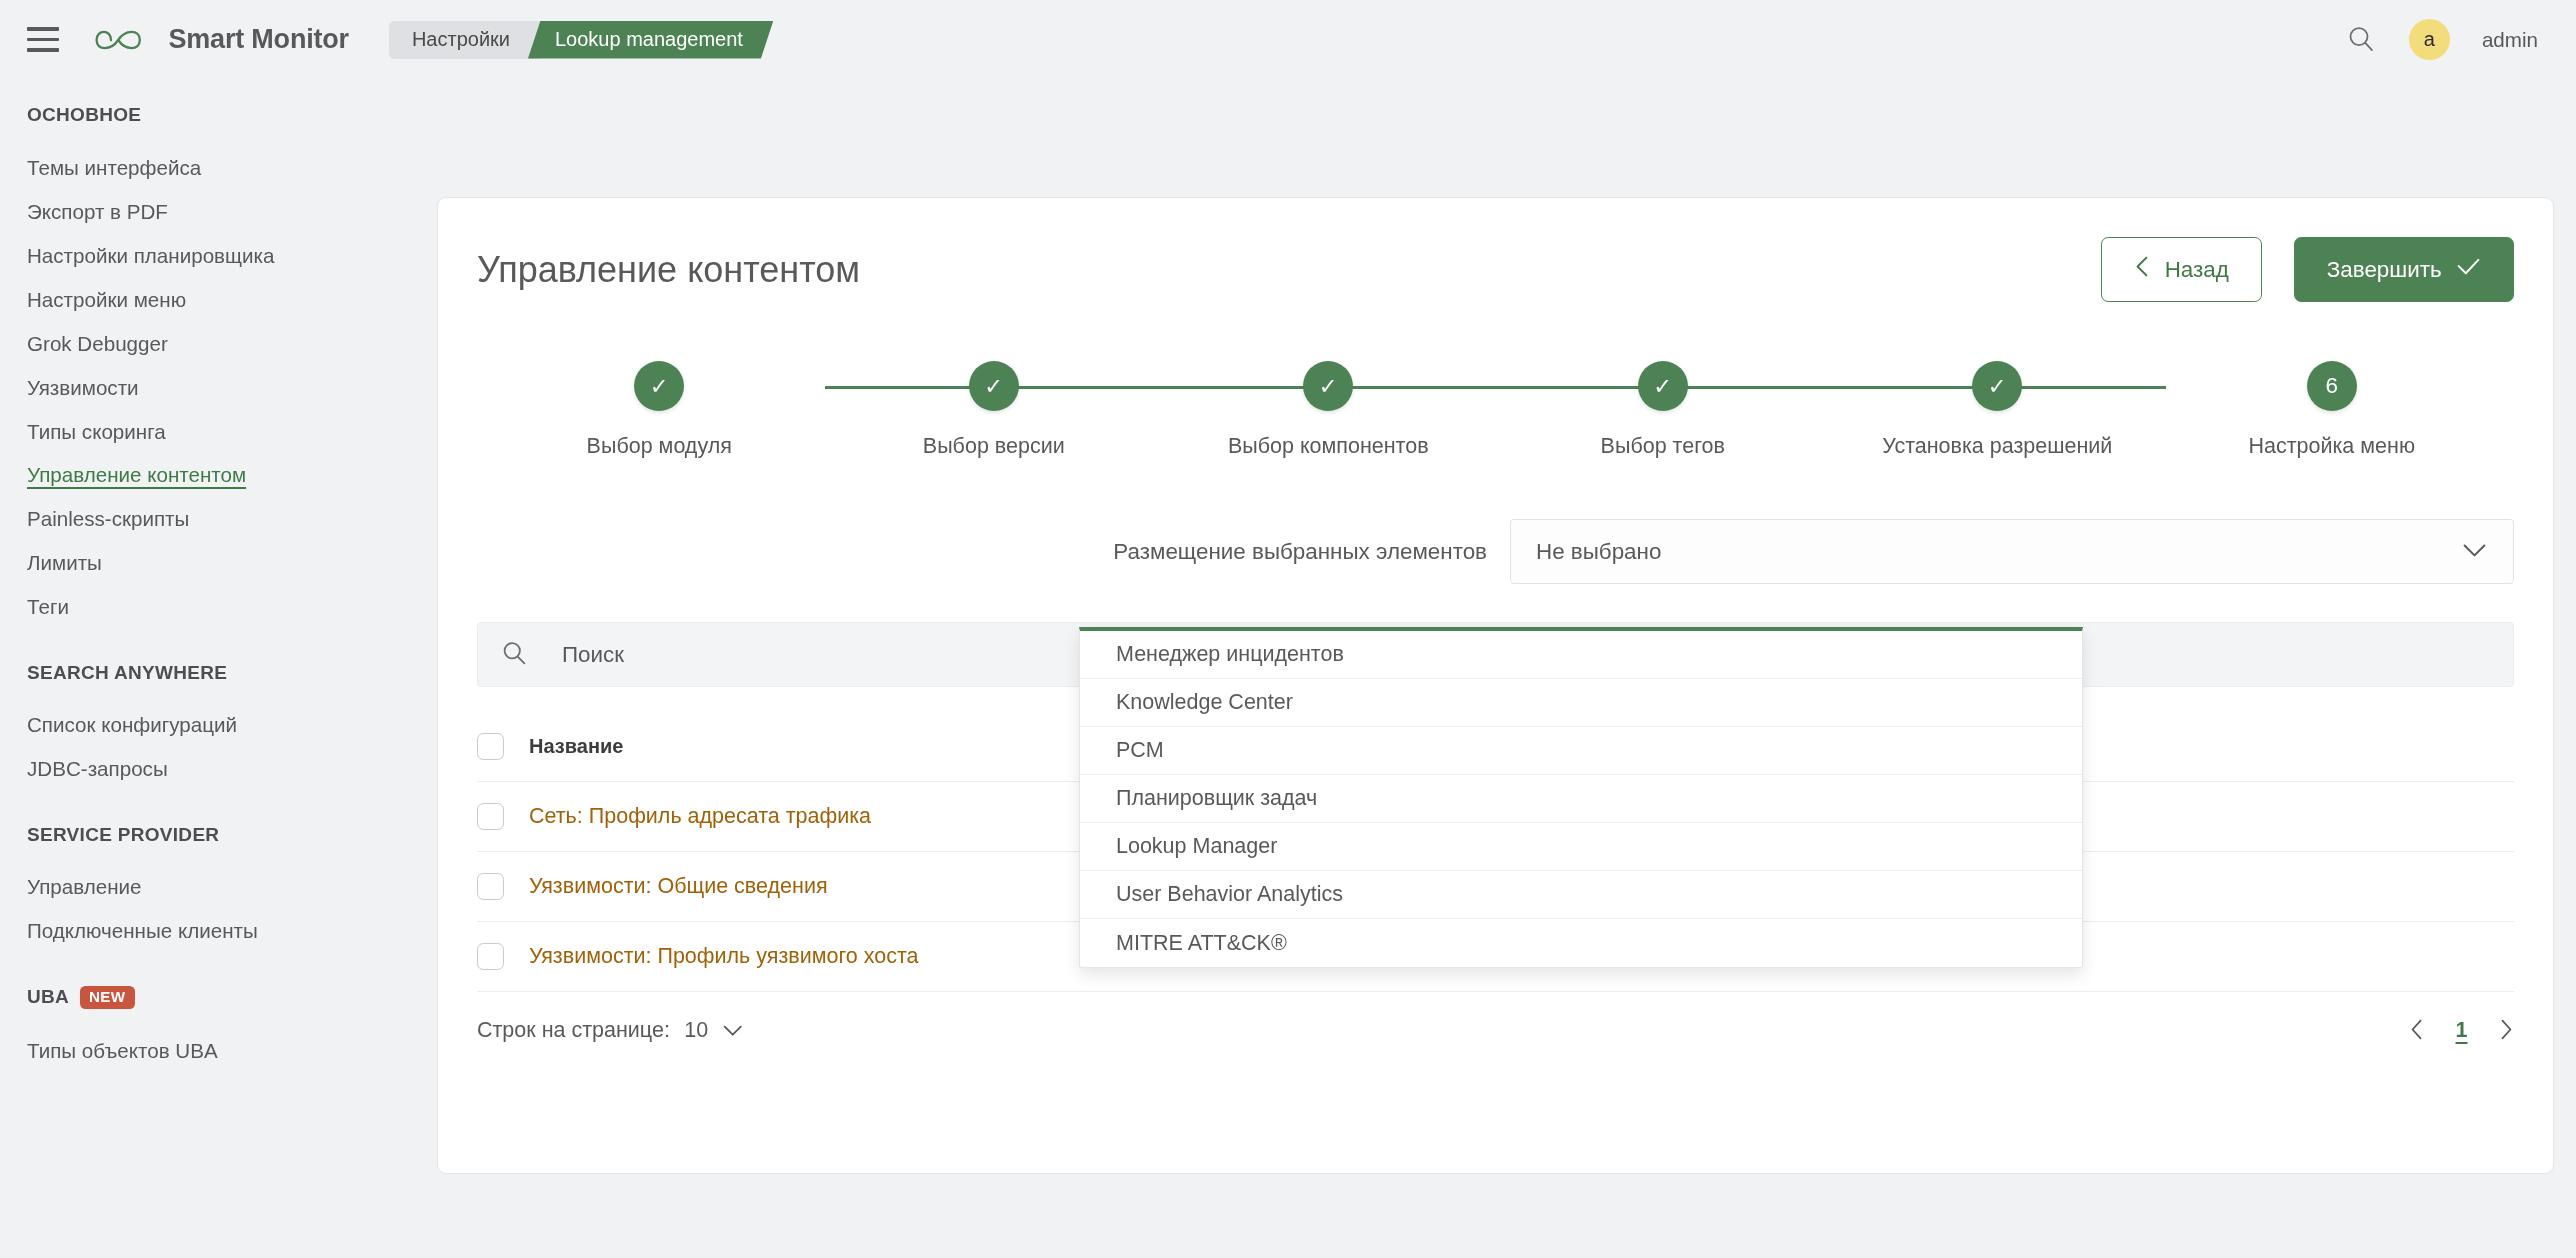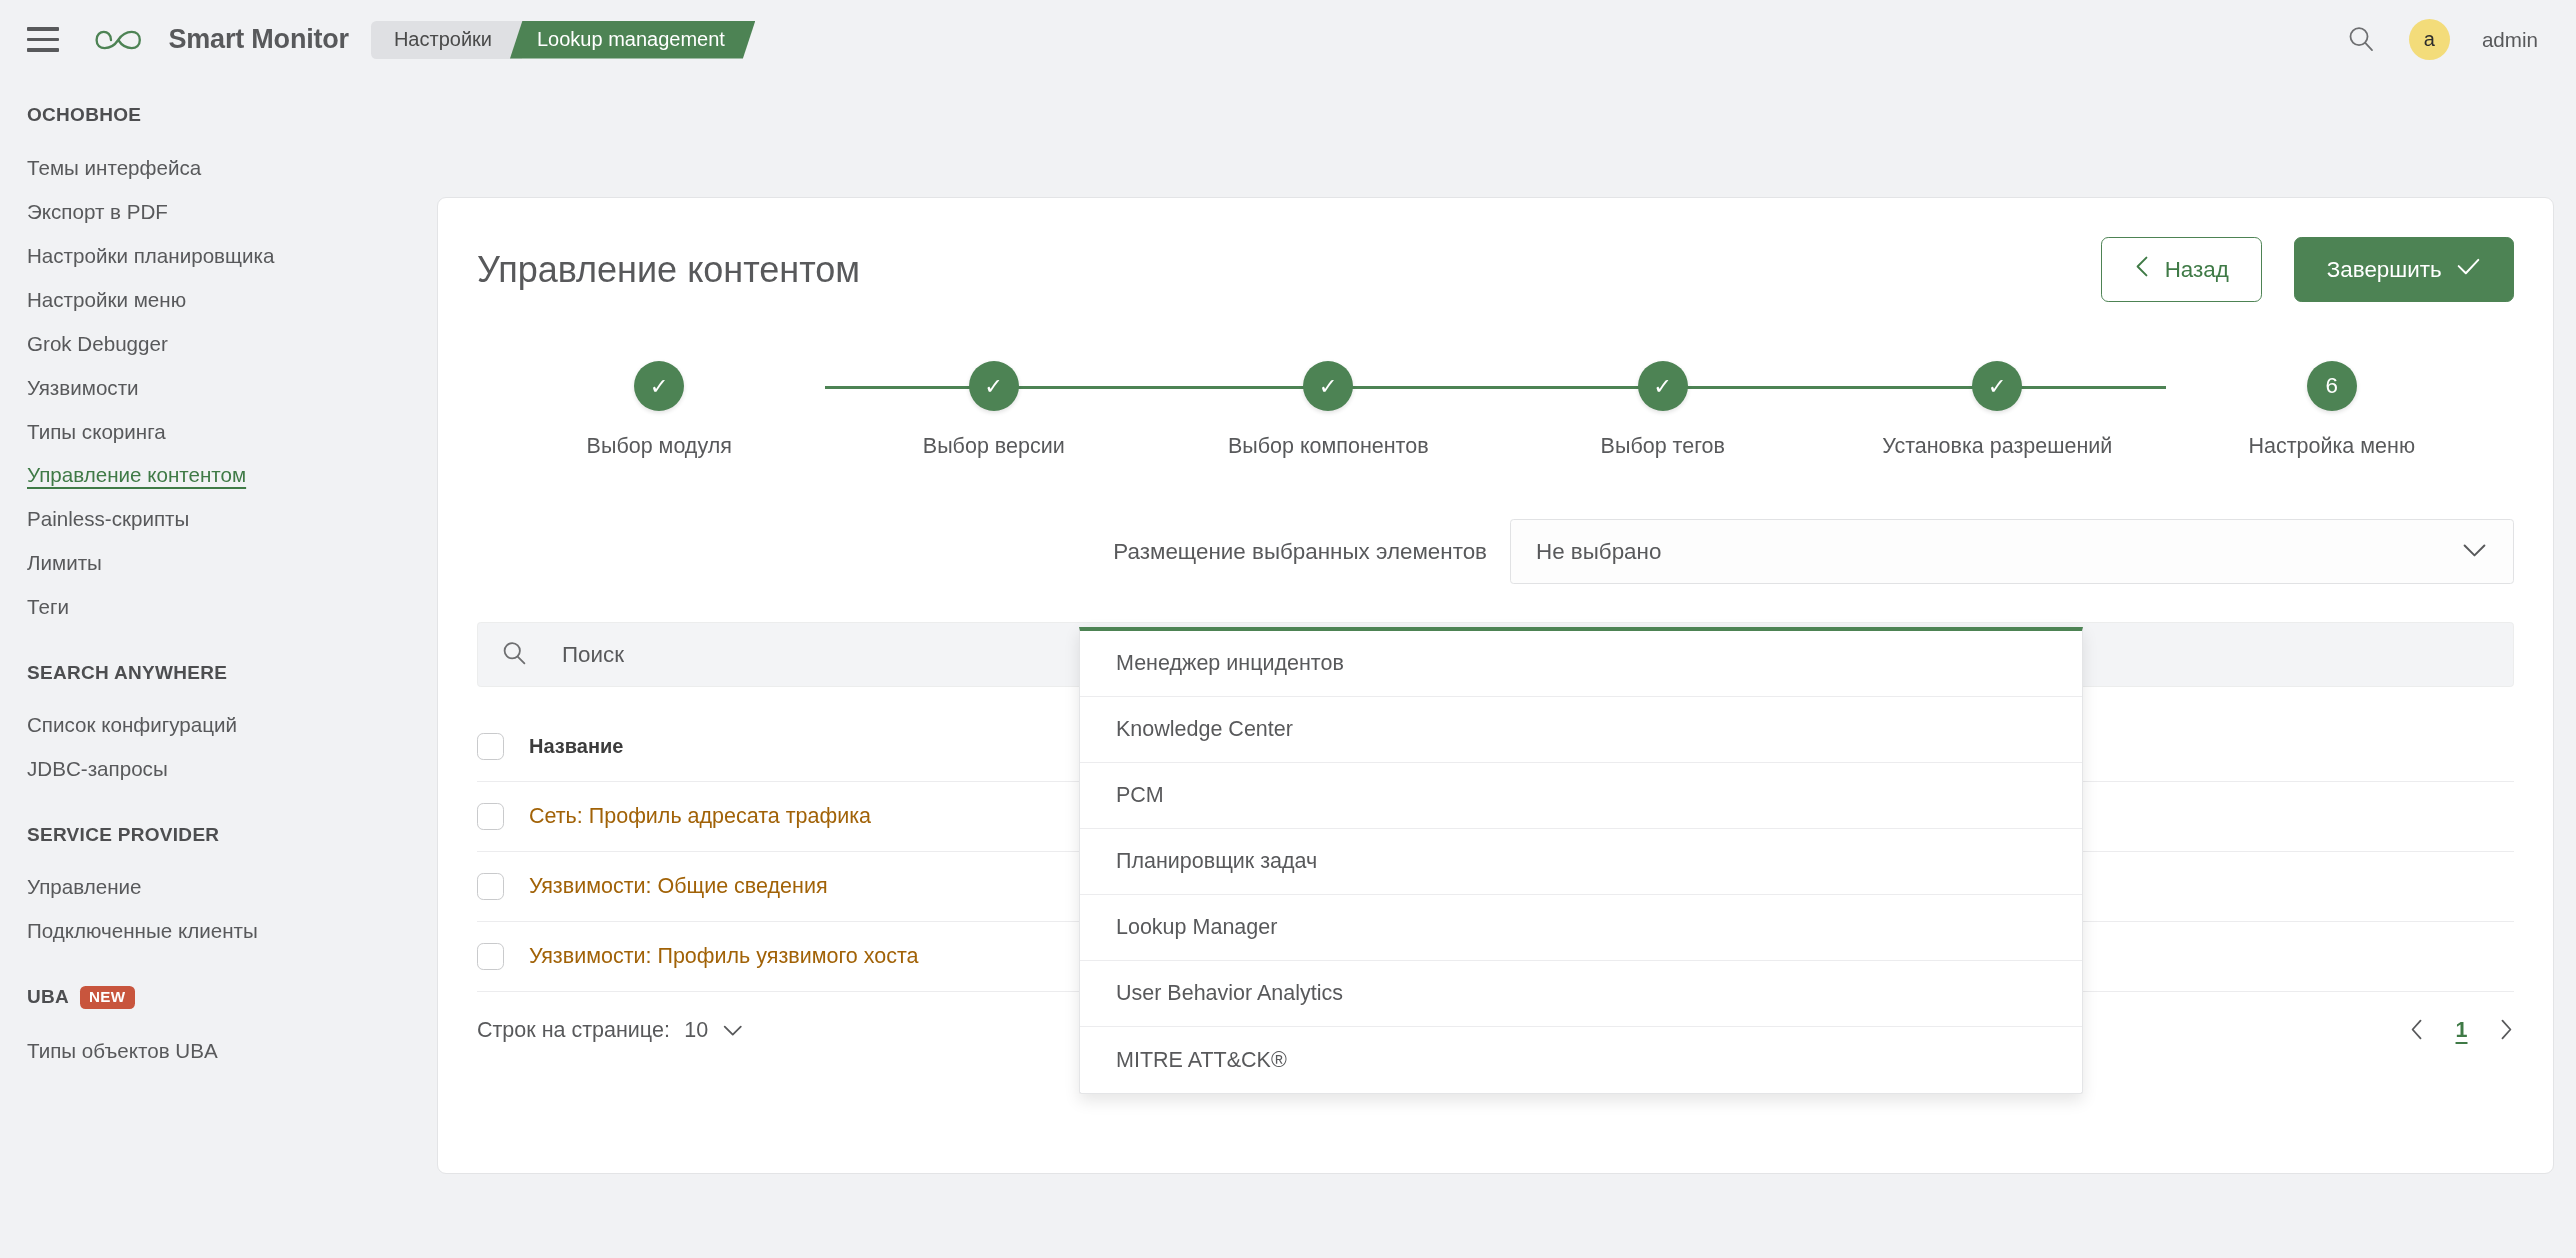--- a/index.html
+++ b/index.html
@@ -25,21 +25,21 @@
     cursor: pointer;
   }
   .hamburger span { display:block; height: 3.6px; background: #58595b; border-radius: 0.9px; }
 
   .logo-mark { margin-left: 34px; width: 63px; height: 36px; display:flex; align-items:center; }
   .brand-name {
     margin-left: 12.5px; font-size: 27px; font-weight: bold; color: #58595b;
     letter-spacing: -0.2px; white-space: nowrap;
   }
 
-  .crumbs { margin-left: 22px; display: flex; align-items: center; }
+  .crumbs { margin-left: 40px; display: flex; align-items: center; }
   .crumb {
     height: 38px; display: flex; align-items: center; padding: 0 23px;
     font-size: 20px; white-space: nowrap;
   }
   .crumb-inactive {
     background: #dfe0e3; color: #4a4a4a;
     border-radius: 5.4px 0 0 5.4px;
     padding-right: 30.5px;
   }
   .crumb-active {
@@ -163,21 +163,21 @@
     position: absolute; top: 627px; left: 1079px;
     width: 1004px;
     background: #ffffff;
     border: 0.9px solid #e4e5e7;
     border-top: 4.5px solid #4d8354;
     border-radius: 0 0 2.7px 2.7px;
     box-shadow: 0 6.3px 16px rgba(0,0,0,0.10);
     z-index: 30;
   }
   .dropdown-option {
-    height: 66px; display: flex; align-items: center;
+    height: 48px; display: flex; align-items: center;
     padding-left: 36px; font-size: 21.5px; color: #58595b;
     border-bottom: 0.9px solid #ececee; cursor: pointer;
   }
   .dropdown-option:last-child { border-bottom: none; }
 
   
   .search-field {
     margin: 38px 39px 0 39px;
     height: 65px; background: #f3f4f6;
     border: 0.9px solid #eceded; border-radius: 3.6px;

